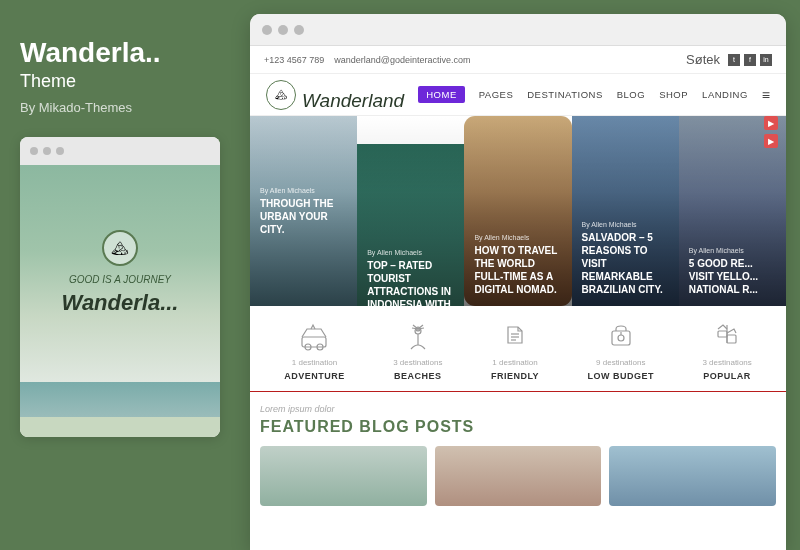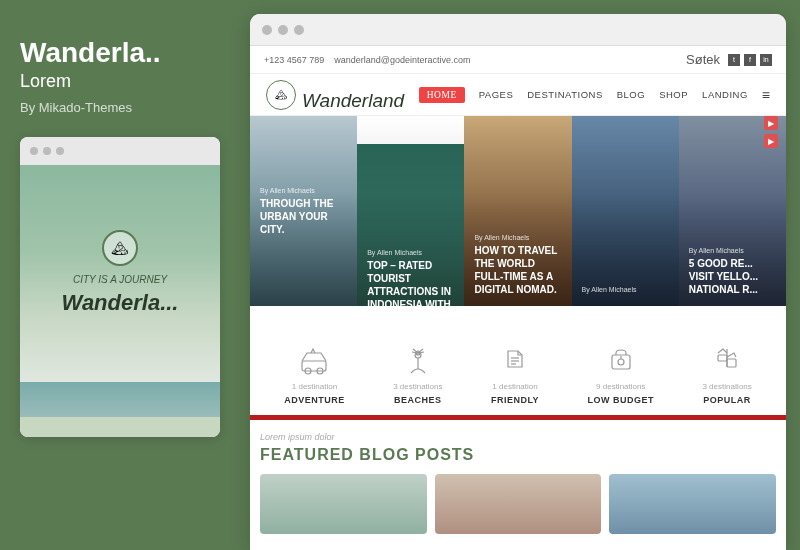--- a/index.html
+++ b/index.html
@@ -242,24 +242,23 @@
     .nav-link {
       font-size: 9.5px;
       color: #444;
       text-decoration: none;
       text-transform: uppercase;
       letter-spacing: 0.5px;
       font-weight: 500;
     }
     .nav-link.active {
       color: #fff;
-      background: #ef4444;
+      background: #6d28d9;
       padding: 3px 8px;
       border-radius: 2px;
-      font-family: Liberation Serif, serif;
     }
     .nav-hamburger {
       font-size: 14px;
       color: #444;
     }
 
     
     .hero-strip {
       height: 190px;
       display: flex;
@@ -296,32 +295,31 @@
       font-size: 10px;
       font-weight: 700;
       color: #fff;
       line-height: 1.3;
       text-transform: uppercase;
     }
 
     
     .hero-bg-1 { background: linear-gradient(180deg, #b8c8d0 0%, #8aacb8 50%, #6090a0 100%); align-items: center; }
     .hero-bg-2 { background: linear-gradient(180deg, #2a6858 0%, #3a8070 50%, #4a9880 100%); margin-top: 28px; }
-    .hero-bg-3 { background: linear-gradient(180deg, #c8a878 0%, #a07850 50%, #805030 100%); }
+    .hero-bg-3 { background: linear-gradient(180deg, #c8a878 0%, #a07850 50%, #805030 100%); border-radius: 11px; }
     .hero-bg-4 { background: linear-gradient(180deg, #6888a8 0%, #4a6888 50%, #304868 100%); }
     .hero-bg-5 { background: linear-gradient(180deg, #8090a0 0%, #607090 50%, #405070 100%); }
 
     
     .categories-section {
       background: #fff;
       padding: 12px 10px 10px;
       display: flex;
       justify-content: space-around;
-      border-bottom: 5px solid #b91c1c;
-      margin-top: 24px;
+      border-bottom: 1px solid #b91c1c;
     }
     .category-item {
       display: flex;
       flex-direction: column;
       align-items: center;
       gap: 4px;
     }
     .cat-icon {
       width: 36px;
       height: 36px;
@@ -406,39 +404,39 @@
       fill: none;
       stroke-width: 1.2;
     }
   </style>
 </head>
 <body>
 
 <div class="left-panel">
   <div style="margin-top: 18px;">
     <div class="theme-title">Wanderla..</div>
-    <div class="theme-subtitle">Lorem</div>
+    <div class="theme-subtitle">Theme</div>
     <div class="theme-by">By Mikado-Themes</div>
   </div>
 
   <div class="mini-card">
     <div class="mini-card-topbar">
       <div class="mini-dot"></div>
       <div class="mini-dot"></div>
       <div class="mini-dot"></div>
     </div>
     <div class="mini-card-body">
       <div class="mini-preview">
         <div class="mini-hero">
           <div class="mini-hero-bg">
             <div class="mini-logo-circle">
               <span class="mini-logo-icon">🏔</span>
             </div>
             <div class="mini-logo-text">
-              CITY IS A JOURNEY
+              GOOD IS A JOURNEY
             </div>
             <div class="mini-brand-name">Wanderla...</div>
           </div>
         </div>
         <div class="mini-horizon-strip"></div>
         <div class="mini-ground-strip"></div>
       </div>
     </div>
   </div>
 </div>
@@ -519,20 +517,21 @@
             <div class="hero-card-title">HOW TO TRAVEL THE WORLD FULL-TIME AS A DIGITAL NOMAD.</div>
           </div>
         </div>
       </div>
 
       <div class="hero-card">
         <div class="hero-card-bg hero-bg-4">
           <div class="hero-card-overlay"></div>
           <div class="hero-card-text">
             <div class="hero-card-author">By Allen Michaels</div>
+            <div class="hero-card-title">SALVADOR – 5 REASONS TO VISIT REMARKABLE BRAZILIAN CITY.</div>
           </div>
         </div>
       </div>
 
       <div class="hero-card">
         <div class="hero-card-bg hero-bg-5">
           <div class="hero-card-overlay"></div>
           <div class="hero-card-text">
             <div class="hero-card-author">By Allen Michaels</div>
             <div class="hero-card-title">5 GOOD RE... VISIT YELLO... NATIONAL R...</div>

